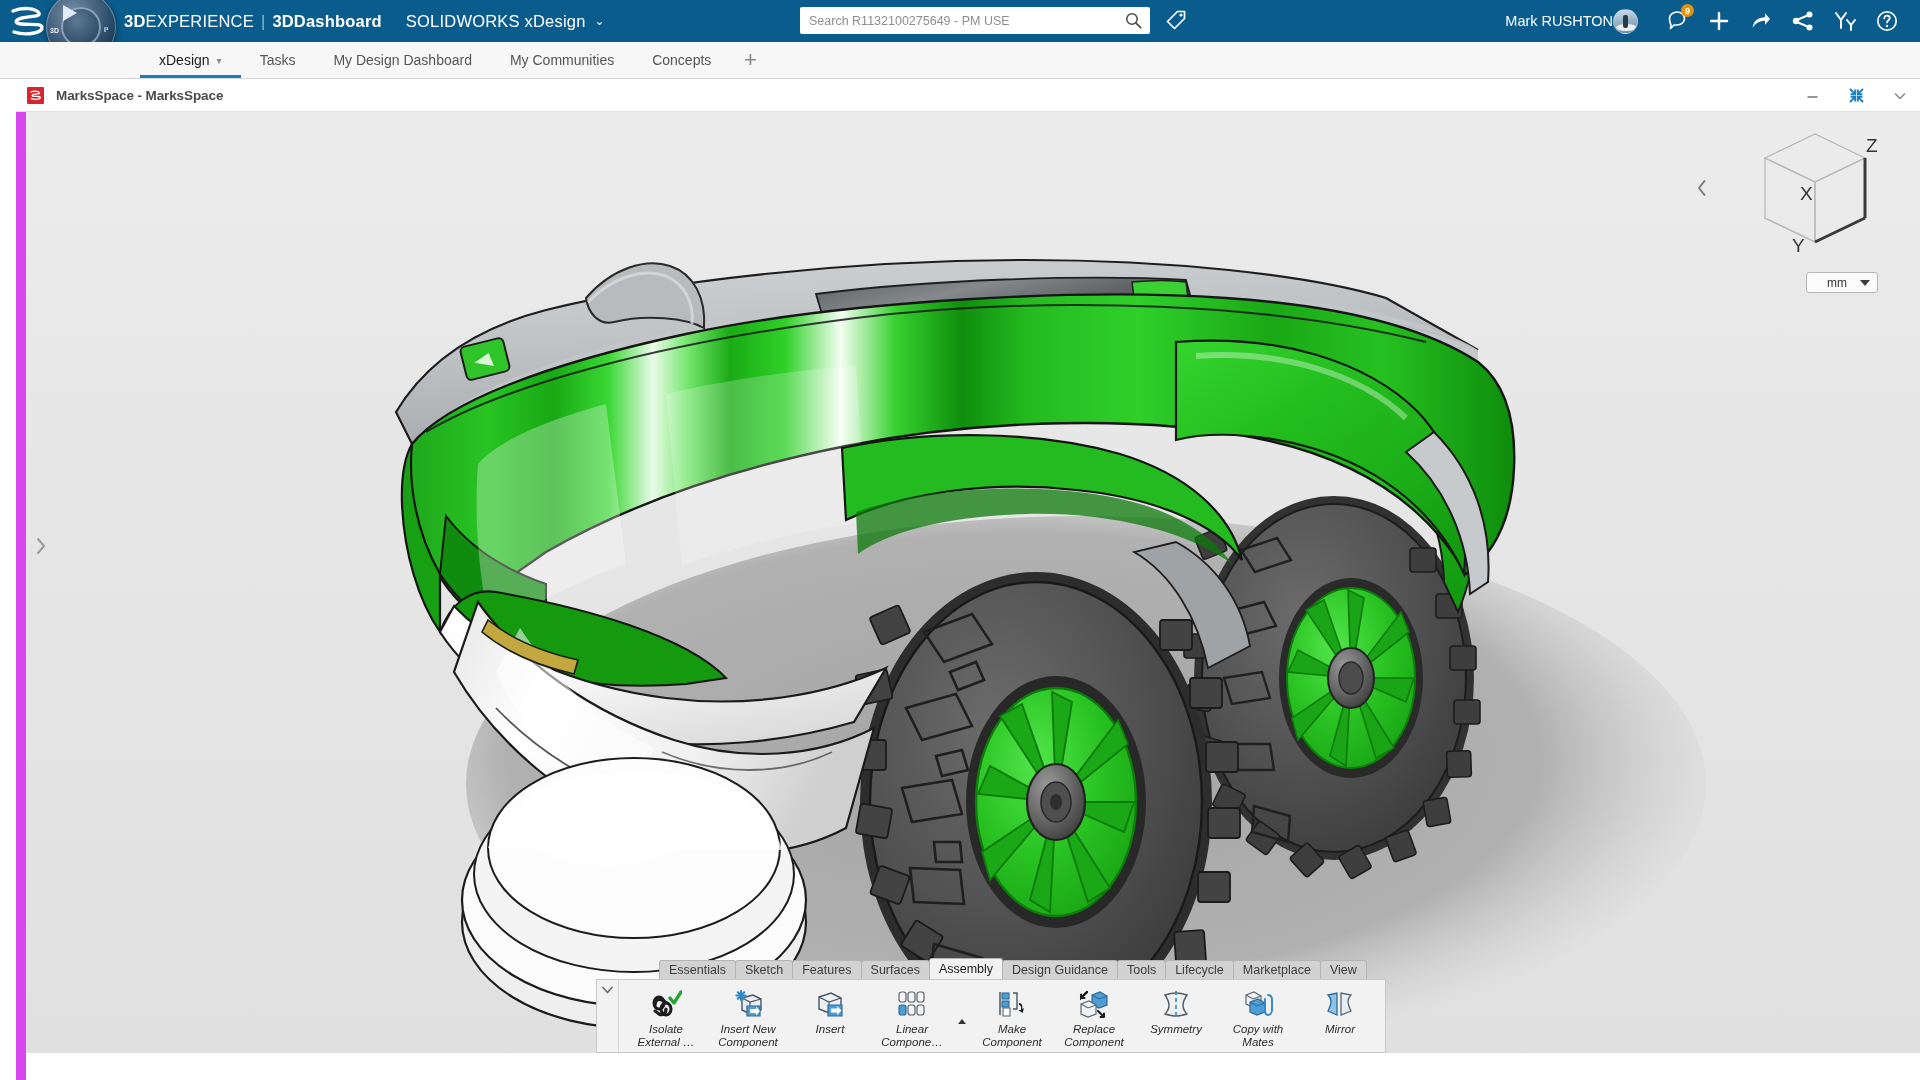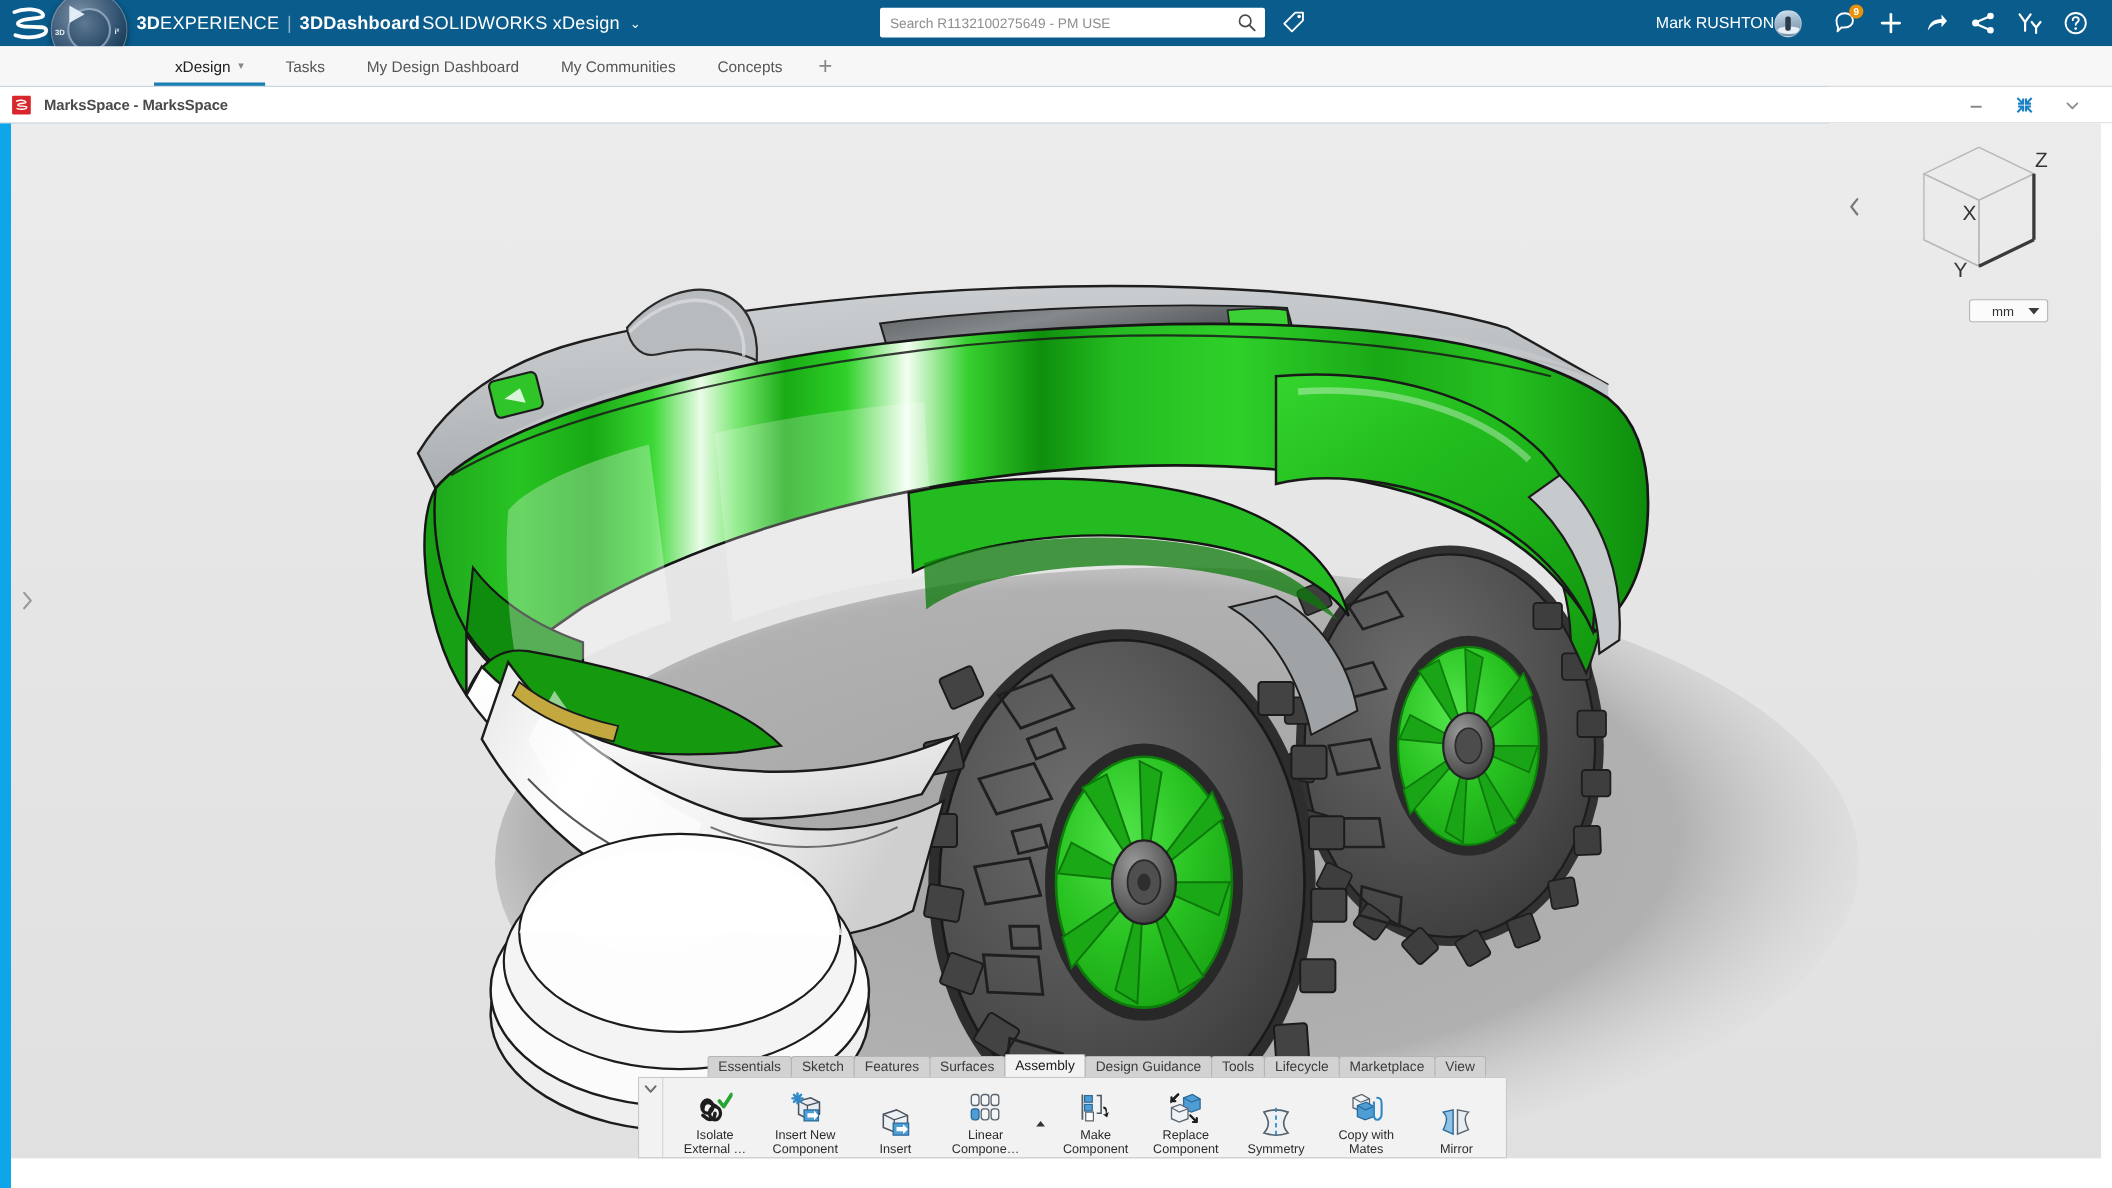--- a/index.html
+++ b/index.html
@@ -53,21 +53,21 @@
 
   .brand {
     position: absolute; left: 124px; top: 0; height: 42px;
     display: flex; align-items: center; gap: 0;
     color: #ffffff; font-size: 16.5px; letter-spacing: .2px;
     white-space: nowrap;
   }
   .brand .b1 { font-weight: bold; }
   .brand .sep { margin: 0 7px; color: #8fb8d0; font-weight: 300; }
   .brand .b2 { font-weight: bold; }
-  .brand .b3 { margin-left: 2px; font-weight: 400; }
+  .brand .b3 { margin-left: 24px; font-weight: 400; }
   .brand .chev { margin-left: 9px; font-size: 12px; }
 
   .searchwrap {
     position: absolute; left: 800px; top: 7px;
     width: 350px; height: 27px;
   }
   .searchbox {
     width: 350px; height: 27px;
     background: #ffffff; border: none; border-radius: 2px;
     padding: 0 32px 0 9px;
@@ -142,23 +142,23 @@
   }
   .tab .tchev { font-size: 10px; color: #888; }
   .tab-add {
     display: flex; align-items: center; justify-content: center;
     width: 40px; font-size: 22px; color: #888; cursor: pointer;
     font-weight: 300;
   }
 
   
   .appwin {
-    position: absolute; top: 79px; left: 0;
+    position: absolute; top: 79px; left: 16px;
     width: 1663px; height: 1001px;
-    background: #0ea5e9;
+    background: #d946ef;
   }
   .winbar {
     position: absolute; top: 0; left: 0;
     width: 1920px; height: 33px;
     background: #ffffff;
     border-bottom: 1px solid #e0e0e0;
     display: flex; align-items: center;
   }
   .winicon {
     margin-left: 11px; width: 17px; height: 17px;
@@ -251,22 +251,23 @@
     display: flex; align-items: stretch;
   }
   .ribbon-collapse {
     width: 28px;
     display: flex; align-items: flex-start; justify-content: center;
     padding-top: 4px;
     border-right: 1px solid #d3d3d3;
     cursor: pointer;
   }
   .ribbon-items {
-    flex: 1; display: flex; align-items: flex-end;
+    flex: 1; display: flex; align-items: flex-start;
     padding: 6px 4px 0 6px;
+    font-style: italic;
   }
   .rcmd {
     width: 82px;
     display: flex; flex-direction: column; align-items: center;
     cursor: pointer; padding-top: 2px;
   }
   .rcmd .ricon { height: 32px; display: flex; align-items: center; justify-content: center; }
   .rcmd .rlabel {
     margin-top: 3px; font-size: 11.5px; color: #2b2b2b;
     text-align: center; line-height: 13px; max-width: 80px;

